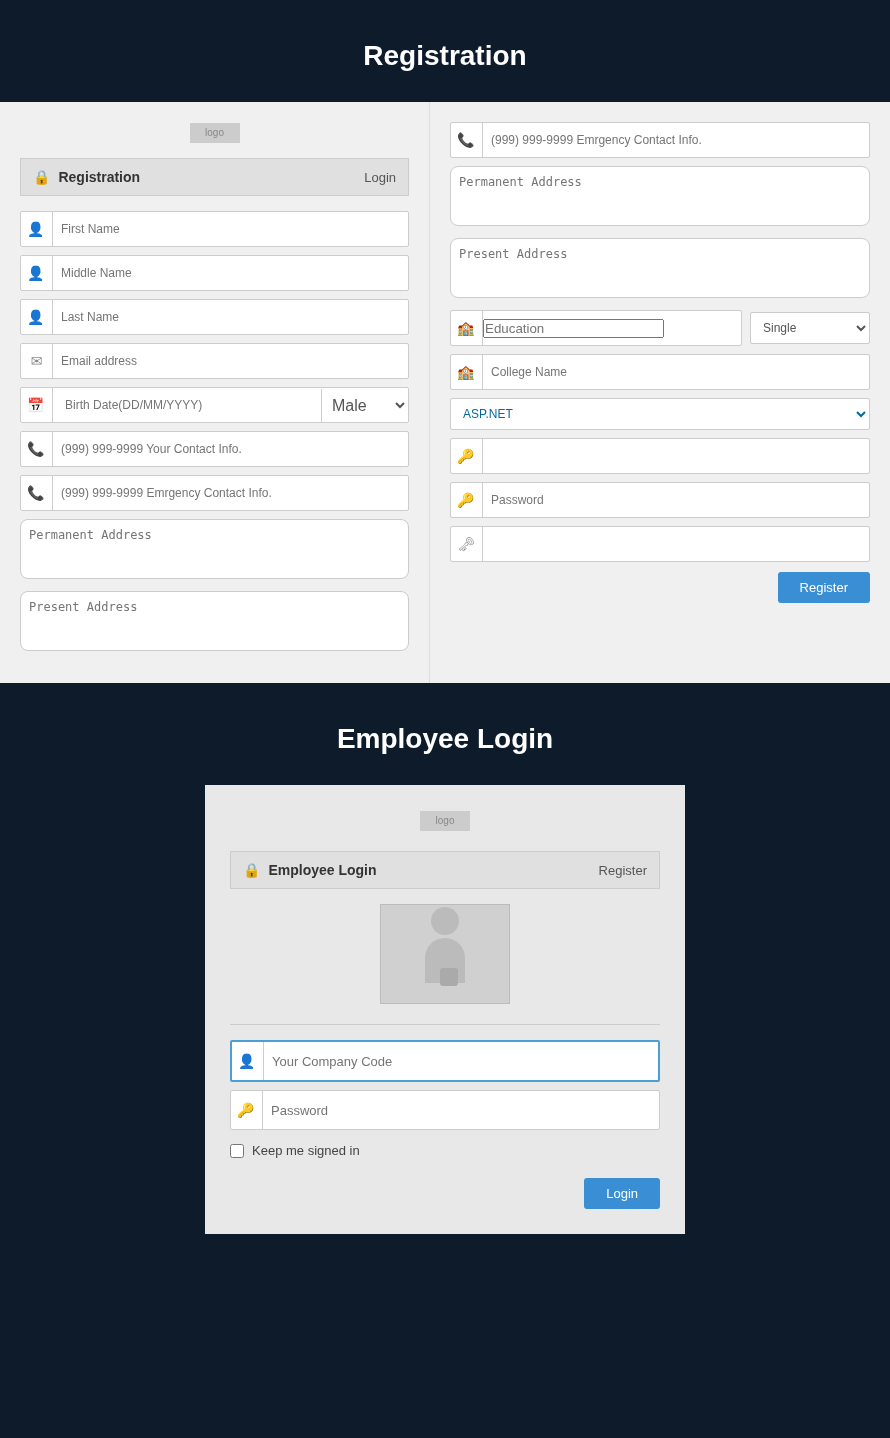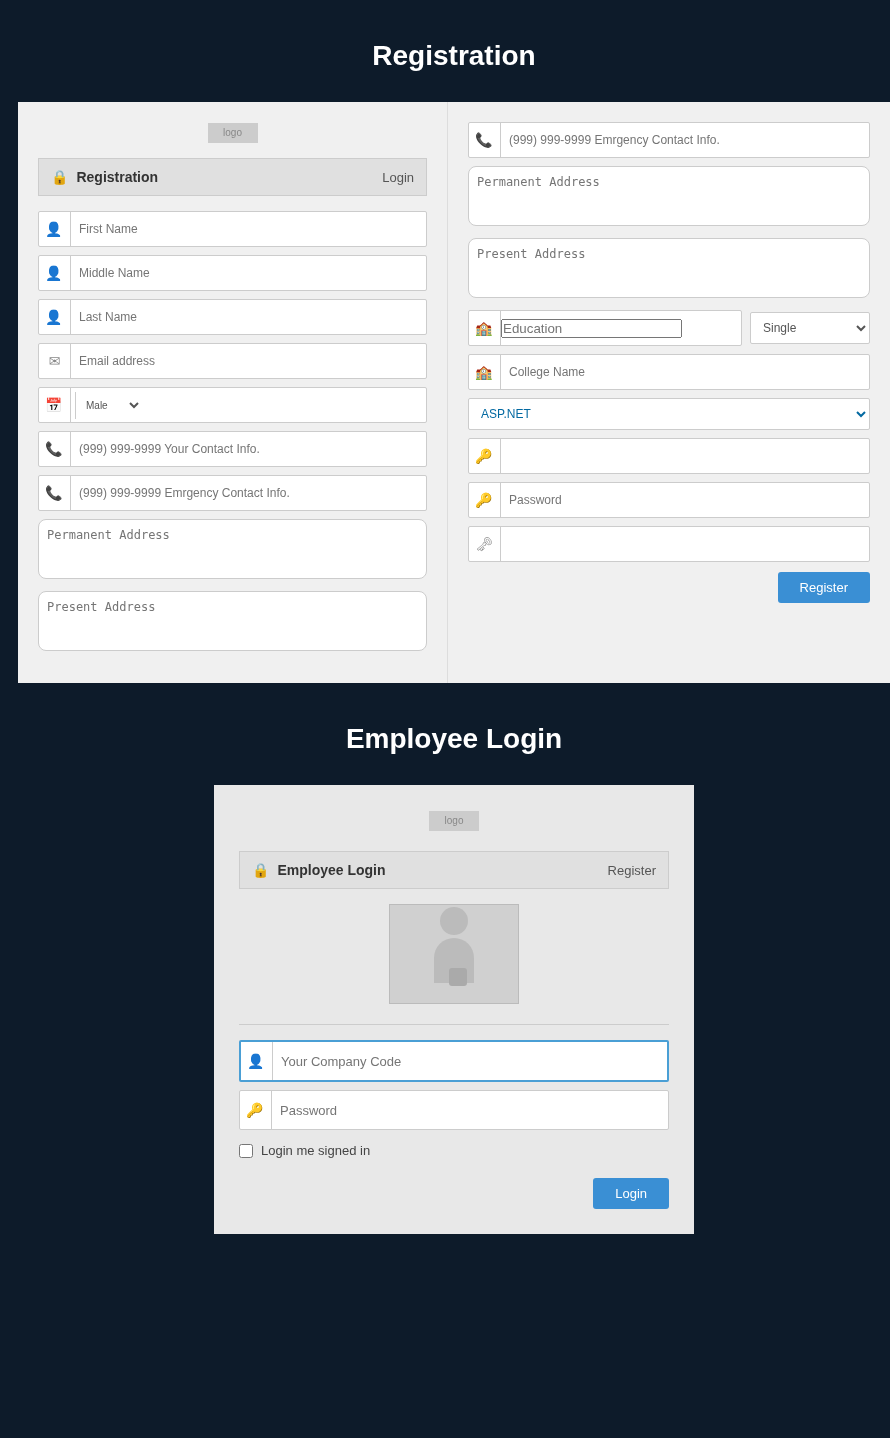--- a/index.html
+++ b/index.html
@@ -8,21 +8,20 @@
       background: #0d1b2a;
       width: 890px;
       min-height: 1438px;
     }
 
     
     .bg-section {
       position: relative;
       background: #0d1b2a;
       overflow: hidden;
-      margin-left: 18px;
     }
 
     .section-header {
       text-align: center;
       padding: 40px 0 30px;
       color: #fff;
       font-size: 28px;
       font-weight: bold;
     }
 
@@ -145,21 +144,21 @@
       padding: 7px 8px;
       font-size: 12px;
       color: #666;
     }
 
     .date-row select {
       border: none;
       border-left: 1px solid #ccc;
       outline: none;
       padding: 7px 6px;
-      font-size: 10px;
+      font-size: 16px;
       color: #555;
       background: #fff;
       cursor: pointer;
     }
 
     textarea.address-field {
       width: 100%;
       border: 1px solid #ccc;
       background: #fff;
       padding: 8px;
@@ -419,20 +418,21 @@
 
       
       <div class="input-row">
         <div class="input-icon">✉</div>
         <input type="email" placeholder="Email address" style="">
       </div>
 
       
       <div class="date-row">
         <div class="input-icon">📅</div>
+        <input type="text" placeholder="Birth Date(DD/MM/YYYY)" style="">
         <select>
           <option>Male</option>
           <option>Female</option>
           <option>Other</option>
         </select>
       </div>
 
       
       <div class="input-row">
         <div class="input-icon">📞</div>
@@ -559,21 +559,21 @@
         <input type="text" placeholder="Your Company Code" style="">
       </div>
 
       <div class="login-input-row">
         <div class="input-icon">🔑</div>
         <input type="password" placeholder="Password" style="">
       </div>
 
       <div class="keep-signed-row">
         <input type="checkbox" id="keep-signed" style="">
-        <label for="keep-signed">Login me signed in</label>
+        <label for="keep-signed">Keep me signed in</label>
       </div>
 
       <div class="login-btn-row">
         <button class="btn-login">Login</button>
       </div>
 
     </div>
   </div>
 </div>
 

